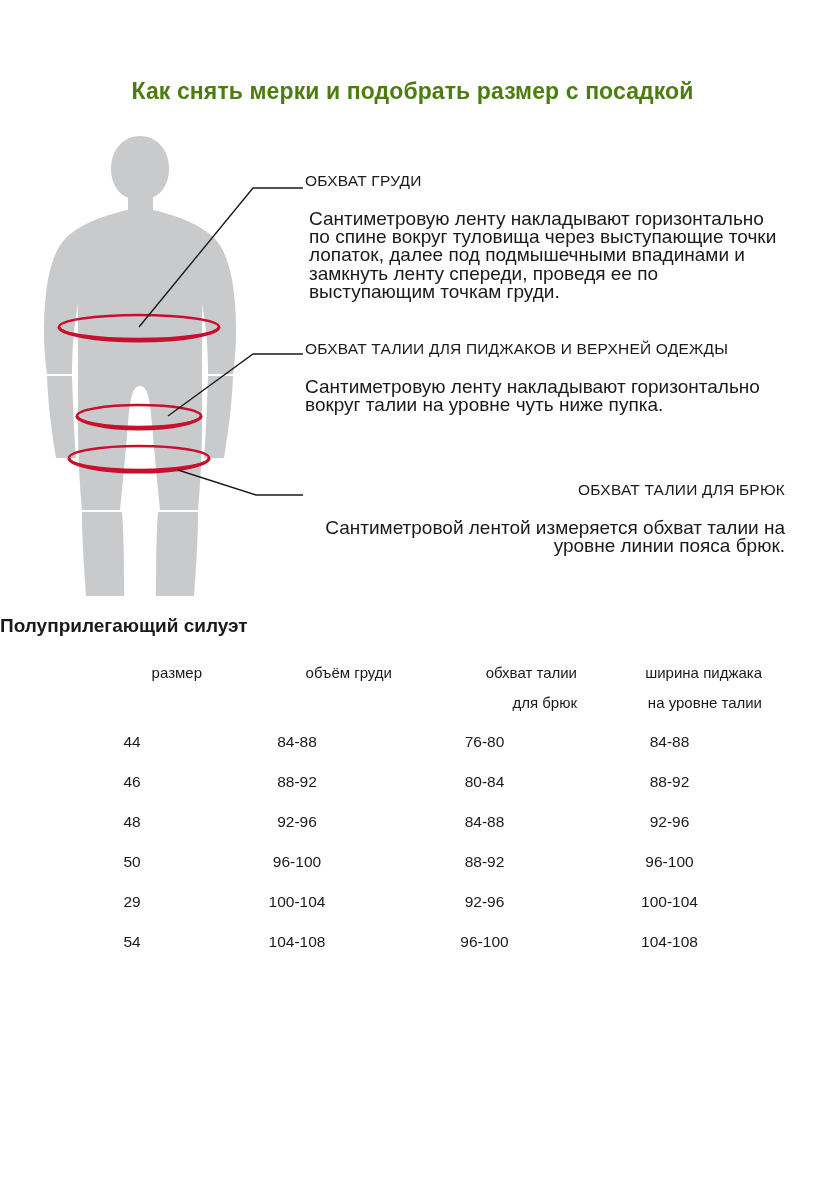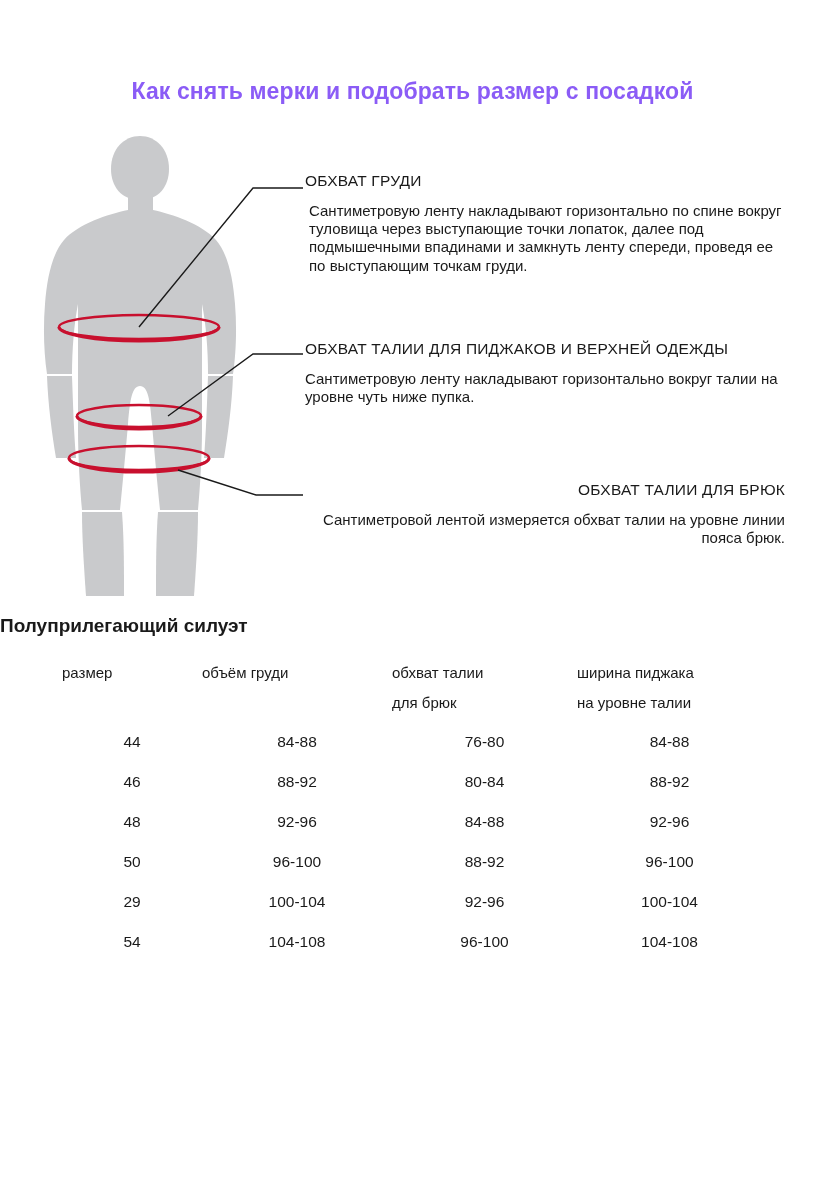--- a/index.html
+++ b/index.html
@@ -23,21 +23,21 @@
   
   .page-title {
     position: absolute;
     top: 78px;
     left: 0;
     width: 825px;
     text-align: center;
     font-size: 23px;
     font-weight: bold;
     letter-spacing: 0.1px;
-    color: #8b5cf6;
+    color: #4d7c0f;
   }
   
   .figure-wrap {
     position: absolute;
     top: 128px;
     left: 28px;
     width: 280px;
     height: 470px;
   }
   .figure-wrap svg { display: block; }
@@ -46,24 +46,24 @@
   .callout {
     position: absolute;
   }
   .callout-title {
     font-size: 15.5px;
     color: #1a1a1a;
     letter-spacing: 0.2px;
     white-space: nowrap;
   }
   .callout-body {
-    font-size: 15px;
+    font-size: 19px;
     line-height: 18.2px;
     color: #1a1a1a;
-    margin-top: 12px;
+    margin-top: 20px;
   }
   #callout-chest { top: 172px; left: 305px; width: 480px; }
   #callout-chest .callout-body { margin-left: 4px; }
   #callout-waist-jacket { top: 340px; left: 305px; width: 500px; }
   #callout-waist-trousers { top: 481px; left: 305px; width: 480px; text-align: right; }
 
   
   .leader { position: absolute; }
 
   
@@ -82,21 +82,21 @@
     top: 662px;
     left: 62px;
     width: 700px;
     border-collapse: collapse;
     font-size: 15px;
   }
   table.size-table th {
     font-weight: normal;
     font-size: 15px;
     padding: 0;
-    text-align: left;
+    text-align: right;
     vertical-align: top;
     color: #1a1a1a;
   }
   table.size-table th .h1 { display: block; line-height: 22px; }
   table.size-table th .h2 { display: block; line-height: 38px; }
   table.size-table td {
     text-align: center;
     padding: 11px 0 11px 0;
     font-size: 15.5px;
     color: #1a1a1a;

